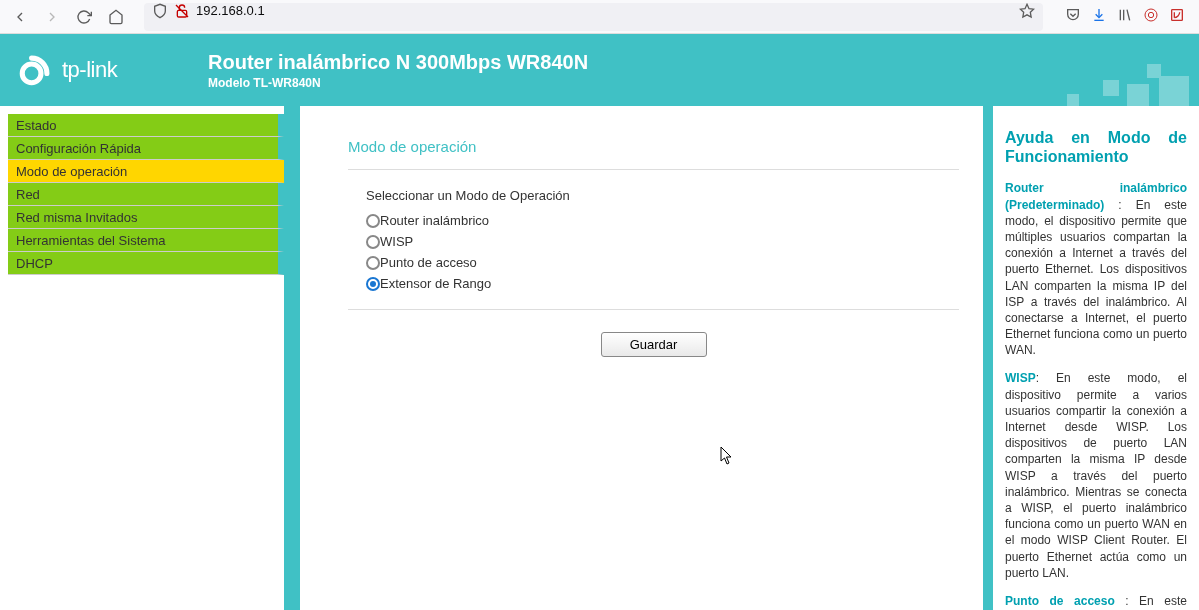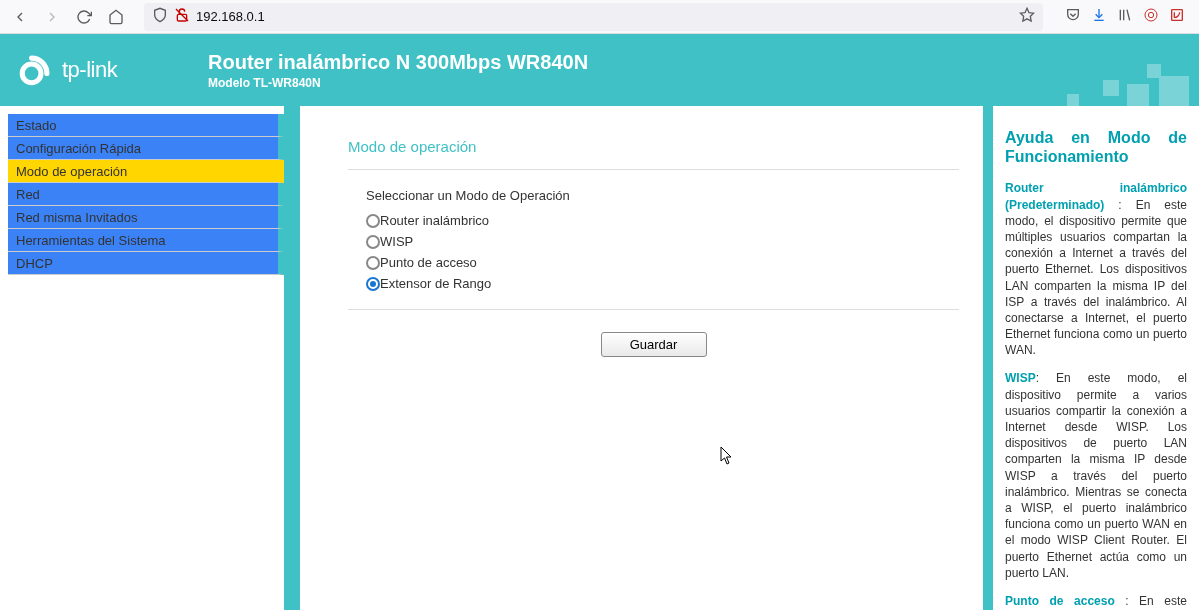--- a/index.html
+++ b/index.html
@@ -1,21 +1,21 @@
 <!DOCTYPE html>
 <html><head>
 <meta charset="utf-8">
 <style>
 * { box-sizing: border-box; margin: 0; padding: 0; }
 body { font-family: Arial, Helvetica, sans-serif; font-size: 13px; color: #333; background: #fff; width: 1199px; }
 
 
 .browser-bar { height: 34px; display: flex; align-items: center; padding: 0 8px; gap: 8px; border-bottom: 1px solid #ddd; background: #f9f9fb; }
 .browser-bar .nav-btn { width: 24px; height: 24px; display: flex; align-items: center; justify-content: center; color: #5b5b5b; cursor: pointer; border-radius: 4px; }
-.browser-bar .url-area { flex: 1; display: flex; align-items: center; gap: 6px; height: 28px; background: #f0f0f4; border-radius: 4px; padding: 0 8px; margin: 0 8px; }
+.browser-bar .url-area { flex: 1; display: flex; gap: 6px; height: 28px; background: #f0f0f4; border-radius: 4px; padding: 0 8px; margin: 0 8px; }
 .browser-bar .url-text { flex: 1; font-size: 13px; color: #0c0c0d; }
 .browser-bar .right-icons { display: flex; align-items: center; gap: 10px; padding: 0 6px; }
 .icon-svg { width: 16px; height: 16px; }
 
 
 .header-band { background: #40c1c5; color: #fff; display: flex; align-items: center; height: 72px; padding: 0 18px; }
 .logo-wrap { display: flex; align-items: center; gap: 10px; width: 170px; }
 .logo-text { font-size: 22px; font-weight: 500; letter-spacing: -0.5px; }
 .header-titles { margin-left: 20px; }
 .header-title { font-size: 20px; font-weight: bold; }
@@ -24,21 +24,21 @@
 
 .header-band { position: relative; overflow: hidden; }
 .header-deco { position: absolute; right: 0; bottom: 0; width: 200px; height: 72px; opacity: 0.3; }
 .header-deco span { position: absolute; background: #fff; }
 
 
 .content-row { display: flex; align-items: stretch; }
 
 
 .sidebar { width: 284px; background: #fff; padding-top: 8px; padding-left: 8px; }
-.sidebar-item { height: 23px; line-height: 23px; padding: 0 8px; border-bottom: 1px solid #ccc; color: #333; font-size: 13px; cursor: pointer; border-right: 6px solid #40c1c5; background: #3b82f6; }
+.sidebar-item { height: 23px; line-height: 23px; padding: 0 8px; border-bottom: 1px solid #ccc; color: #333; font-size: 13px; cursor: pointer; border-right: 6px solid #40c1c5; background: #84cc16; }
 .sidebar-item.active { background: #ffd600; border-right-color: #ffd600; }
 
 
 .gutter { width: 16px; background: #40c1c5; }
 
 
 .main-panel { flex: 1; background: #fff; padding: 32px 24px 16px 48px; min-height: 505px; position: relative; }
 .section-title { color: #40c1c5; font-size: 15px; margin-bottom: 14px; }
 .hr { border: none; border-top: 1px solid #ddd; margin: 8px 0 18px 0; }
 .field-label { font-size: 13px; color: #333; margin-bottom: 10px; margin-left: 18px; }

